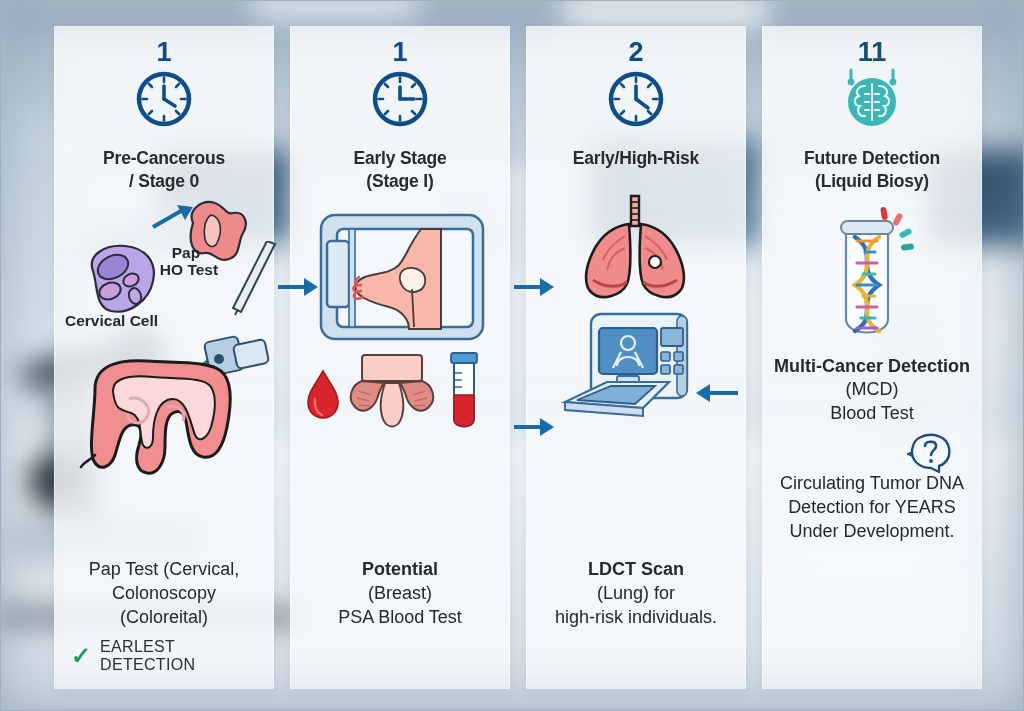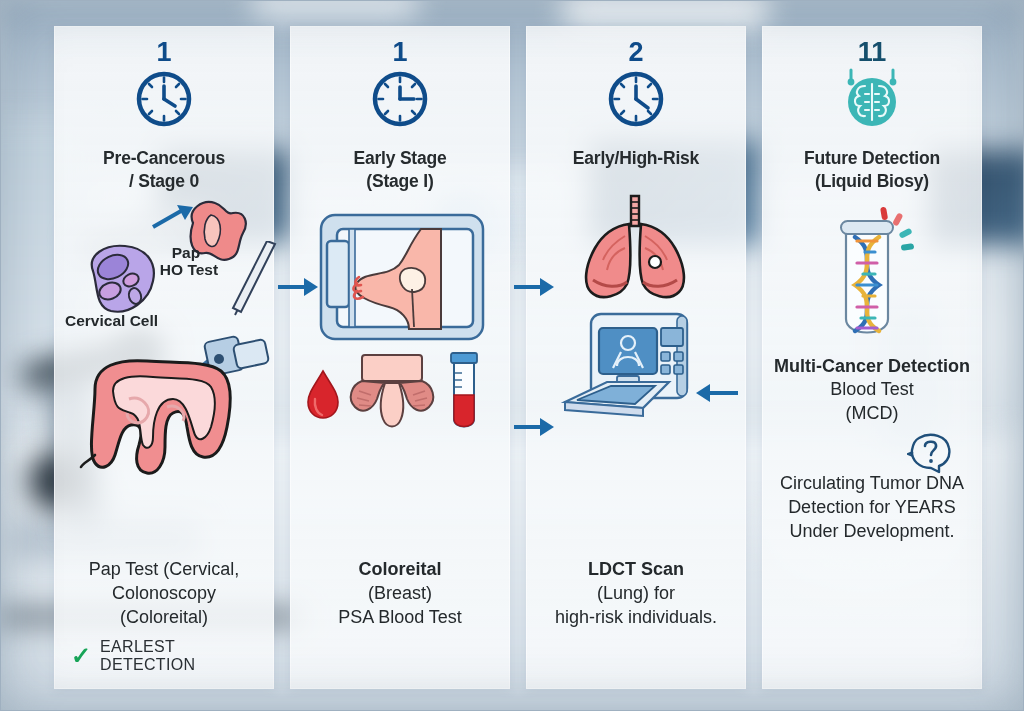--- a/index.html
+++ b/index.html
@@ -410,21 +410,21 @@
         <path d="M11 44 L11 68 C11 78 31 78 31 68 L31 44 Z" fill="#d8252c" stroke="#a3161c" stroke-width="1.4"></path>
         <g stroke="#2d5f8c" stroke-width="1.4">
           <line x1="11" y1="22" x2="19" y2="22"></line>
           <line x1="11" y1="29" x2="19" y2="29"></line>
           <line x1="11" y1="36" x2="19" y2="36"></line>
         </g>
       </svg>
     </div>
 
     <div class="caption" style="margin-bottom:58px;">
-      <div class="b">Coloreital</div>
+      <div class="b">Potential</div>
       <div>(Breast)</div>
       <div>PSA Blood Test</div>
     </div>
   </div>
 
   <div class="column">
     <div class="step-num">2</div>
     <div class="clock-wrap">
       <svg width="64" height="64" viewBox="0 0 64 64">
         <circle cx="32" cy="32" r="25" fill="none" stroke="#0f4c8a" stroke-width="4.5"></circle>
@@ -551,22 +551,22 @@
           <line x1="42" y1="95" x2="54" y2="95" stroke="#e8b33a"></line>
           <line x1="36" y1="106" x2="56" y2="106" stroke="#d05fa8"></line>
           <line x1="40" y1="117" x2="54" y2="117" stroke="#3cb6b6"></line>
           <line x1="36" y1="127" x2="56" y2="127" stroke="#a45fd0"></line>
         </g>
       </svg>
     </div>
 
     <div class="caption" style="margin-top:2px;">
       <div class="b">Multi-Cancer Detection</div>
+      <div>(MCD)</div>
       <div>Blood Test</div>
-      <div>(MCD)</div>
     </div>
 
     <div style="position:relative; width:100%; height:46px;">
       <svg style="position:absolute; left:144px; top:6px;" width="48" height="44" viewBox="0 0 48 44">
         <path d="M12 6 C24 -1 40 4 42 16 C44 26 38 32 32 34 L32 40 L24 36 C12 36 4 28 5 18 C6 12 8 8 12 6 Z" fill="none" stroke="#1f4f7a" stroke-width="2.4" stroke-linejoin="round"></path>
         <path d="M6 20 L1 22 L6 24" fill="none" stroke="#1f4f7a" stroke-width="2.2"></path>
         <path d="M18 14 C18 9 28 8 29 13 C30 18 24 18 24 23" fill="none" stroke="#1f4f7a" stroke-width="2.6" stroke-linecap="round"></path>
         <circle cx="24" cy="29" r="1.9" fill="#1f4f7a"></circle>
       </svg>
     </div>

